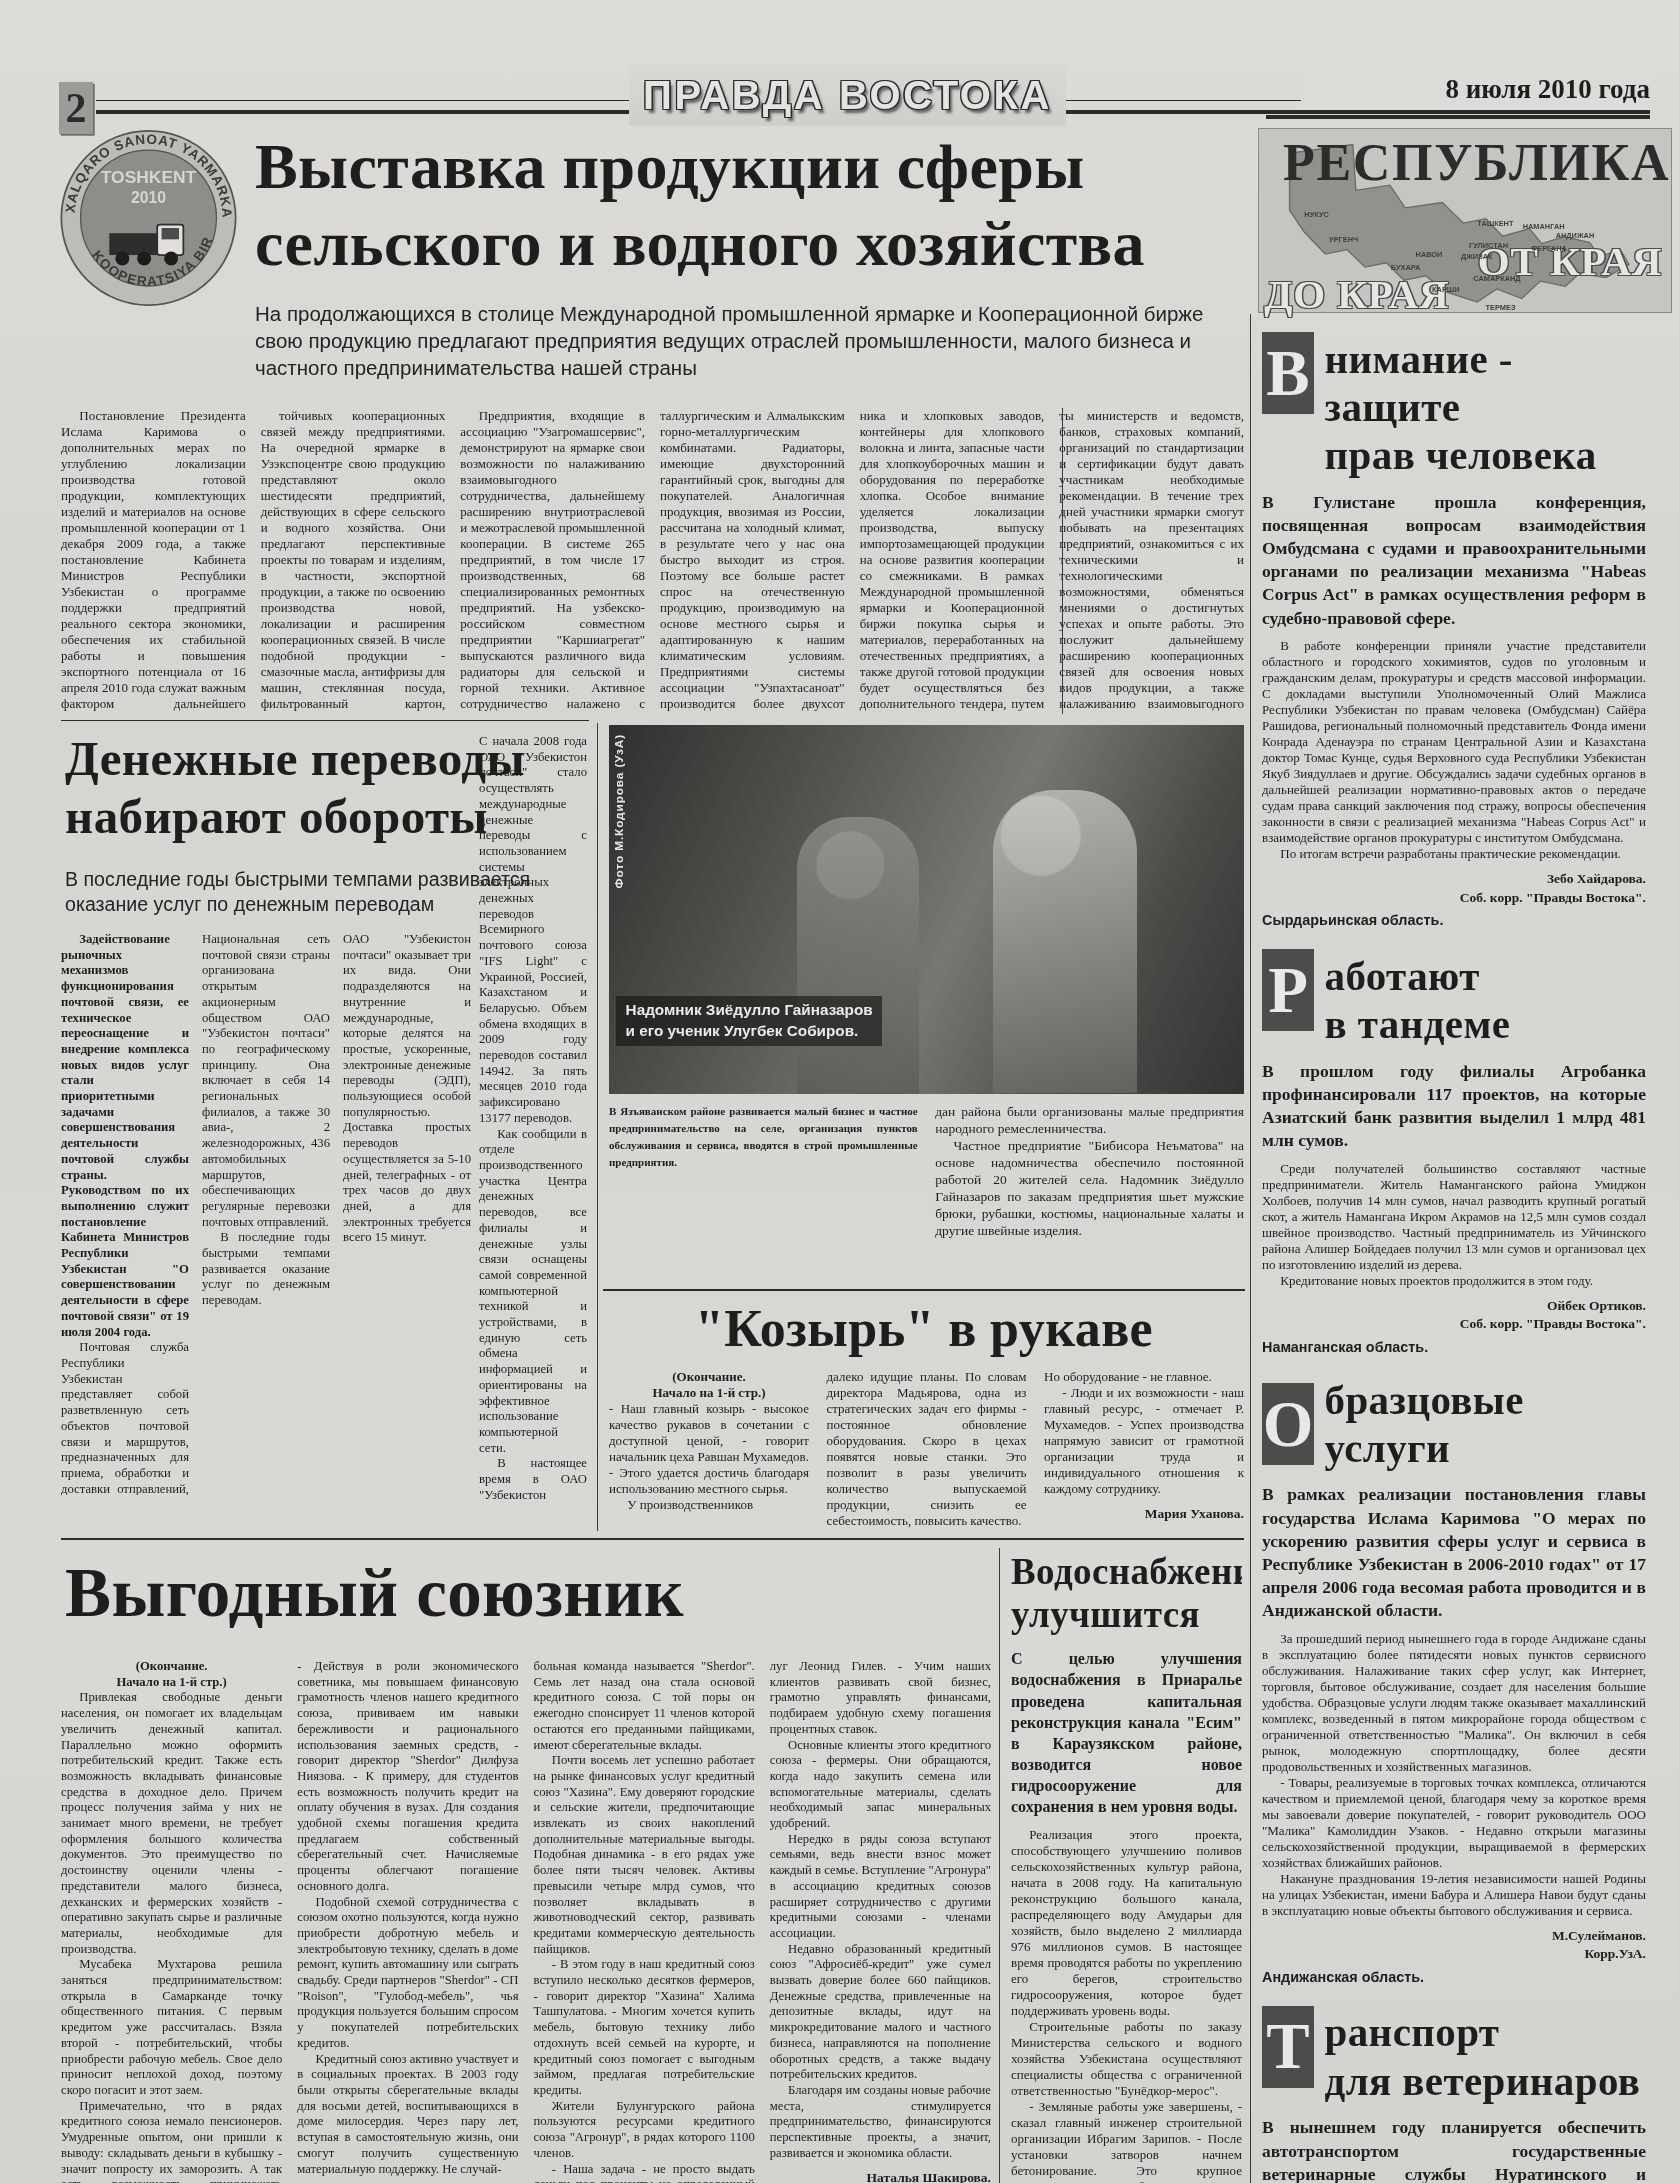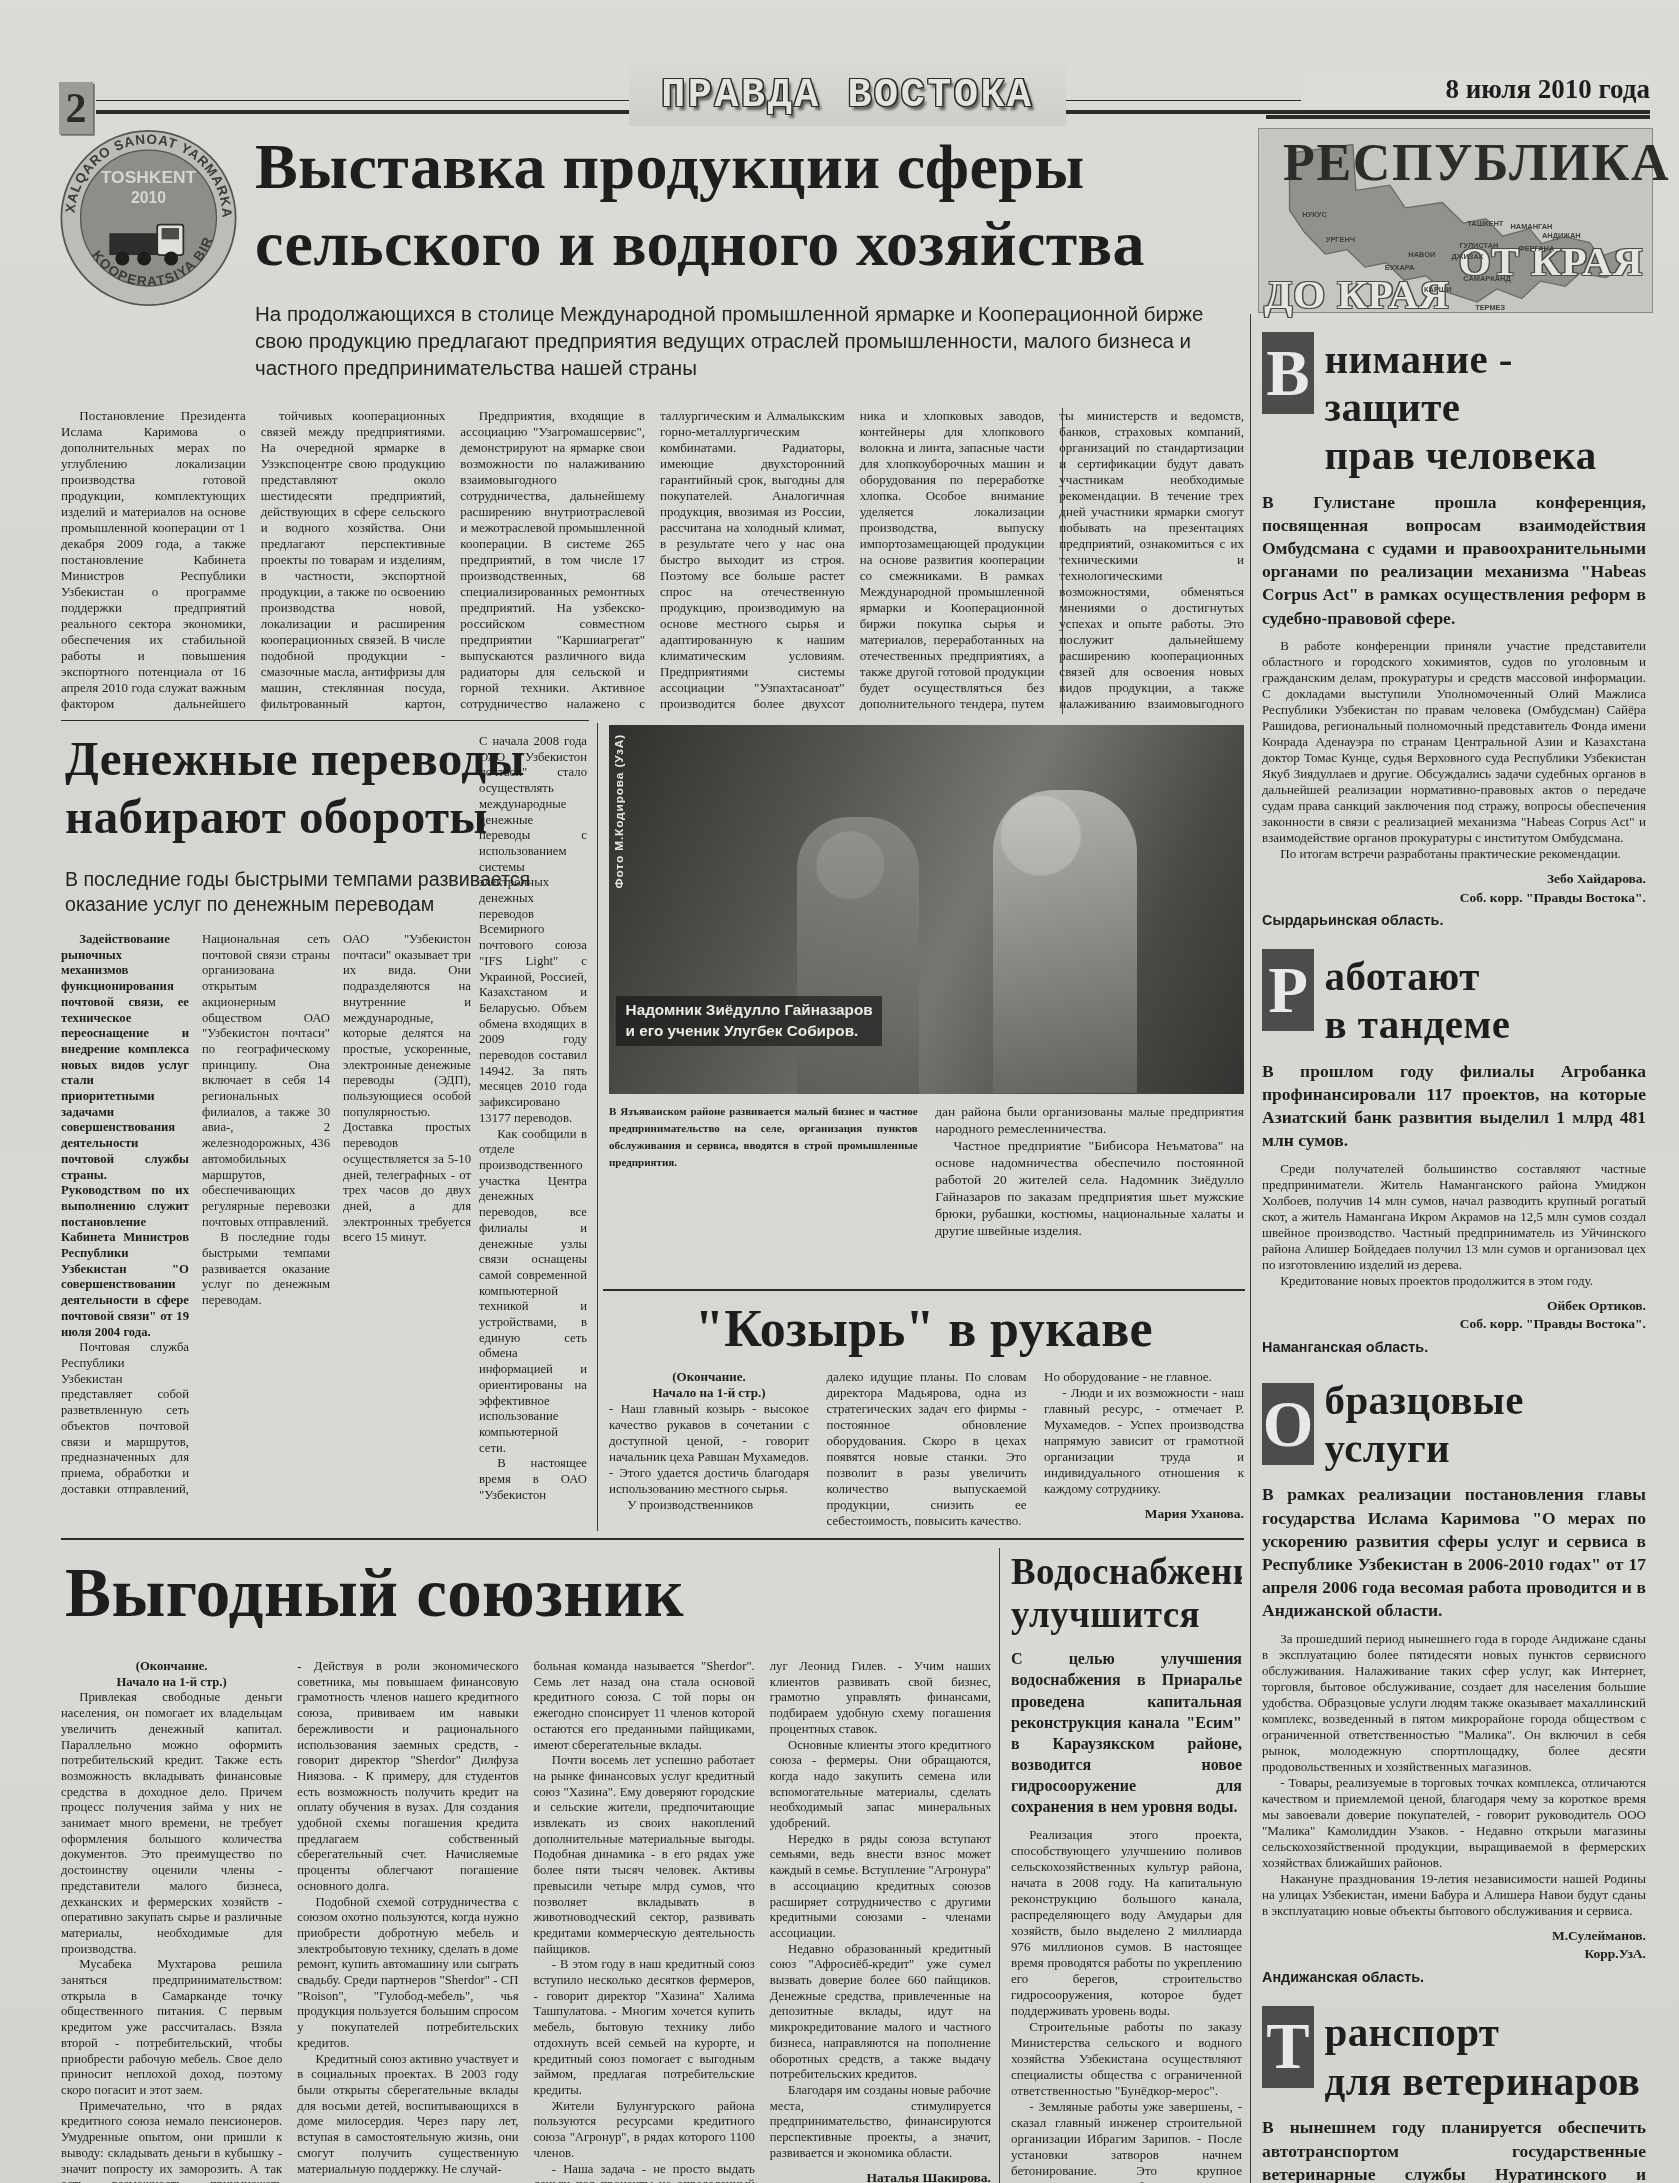--- a/index.html
+++ b/index.html
@@ -11,21 +11,21 @@
   .body-txt{font-size:13px;line-height:16px;text-align:justify;}
   .body-txt p{margin:0;text-indent:18.3px;}
   .body-txt p.noind{text-indent:0;}
   .cols{display:flex;}
   .col{flex:1 1 0;}
   .headline{font-weight:bold;letter-spacing:0.4px;}
   .lead-bold{font-weight:bold;font-size:17.5px;line-height:1.32;text-align:justify;}
   .byline{font-weight:bold;text-align:right;font-size:13.5px;line-height:1.3;margin-top:7.9px;}
   .region{font-family:"Liberation Sans",sans-serif;font-weight:bold;font-size:14.4px;margin-top:6.1px;}
   .dropcap{background:#4c4c4a;color:#e8e8e6;display:flex;align-items:center;justify-content:center;font-weight:bold;}
-  .masthead{font-family:Liberation Mono, monospace;font-weight:bold;letter-spacing:2.6px;color:#e4e3df;
+  .masthead{font-family:Liberation Sans, sans-serif;font-weight:bold;letter-spacing:2.6px;color:#e4e3df;
     text-shadow:-1.3px -1.3px 0 #2c2c2a,1.3px -1.3px 0 #2c2c2a,-1.3px 1.3px 0 #2c2c2a,1.3px 1.3px 0 #2c2c2a,3.1px 3.5px 2.6px rgba(40,40,40,.65);}
   .outline-txt{font-weight:bold;color:#e6e5e1;letter-spacing:0.9px;
     text-shadow:-1.3px -1.3px 0 #4c4c4a,1.3px -1.3px 0 #4c4c4a,-1.3px 1.3px 0 #4c4c4a,1.3px 1.3px 0 #4c4c4a;}
   .caption-ov{background:rgba(20,20,20,.62);color:#eceae6;font-family:"Liberation Sans",sans-serif;font-weight:bold;font-size:15.3px;line-height:1.35;padding:4.4px 9.6px;}
   .city{position:absolute;font-family:"Liberation Sans",sans-serif;font-size:7.4px;color:#3f3f3c;font-weight:bold;white-space:nowrap;}
   .sans{font-family:"Liberation Sans",sans-serif;}
 </style>
 </head>
 <body>
 
@@ -159,21 +159,21 @@
     </div>
     <div class="col body-txt">
       <p class="noind">Но оборудование - не главное.</p>
       <p>- Люди и их возможности - наш главный ресурс, - отмечает Р. Мухамедов. - Успех производства напрямую зависит от грамотной организации труда и индивидуального отношения к каждому сотруднику.</p>
       <div class="byline">Мария Уханова.</div>
     </div>
   </div>
 
   <div class="abs rule" style="left:61px;top:1538px;width:1183px;height:1.7px;"></div>
 
-  <div class="abs" style="left:1258px;top:128px;width:393px;height:183px;background:#c6c5c1;border:0.9px solid #8a8986;">
+  <div class="abs" style="left:1258px;top:128px;width:393px;height:183px;background:#c6c5c1;border:0.9px solid #8a8986;padding-left:19px;">
     <svg width="391" height="182" viewBox="0 0 896 416" style="position:absolute;left:0;top:0;">
       <path d="M70,55 L215,35 L222,140 L300,128 L335,180 L420,168 L468,215 L520,205 L558,245 L620,228 L648,262 L700,246 L758,260 L780,292 L828,276 L848,310 L795,340 L735,330 L702,360 L645,348 L602,388 L545,366 L500,396 L432,374 L382,336 L332,346 L292,306 L243,316 L202,276 L152,286 L104,236 L70,186 Z" fill="#92918d" stroke="#6b6a66" stroke-width="3"></path>
     </svg>
     <div class="headline" style="position:absolute;left:24px;top:3.5px;font-size:52px;color:#2c2c2a;letter-spacing:1.7px;">РЕСПУБЛИКА</div>
     <div class="outline-txt" style="position:absolute;right:8.7px;top:108px;font-size:41px;">ОТ КРАЯ</div>
     <div class="outline-txt" style="position:absolute;left:5.2px;top:141px;font-size:41px;">ДО КРАЯ</div>
     <span class="city" style="left:11%;top:44%;">НУКУС</span>
     <span class="city" style="left:17%;top:58%;">УРГЕНЧ</span>
     <span class="city" style="left:32%;top:73%;">БУХАРА</span>
     <span class="city" style="left:38%;top:66%;">НАВОИ</span>

